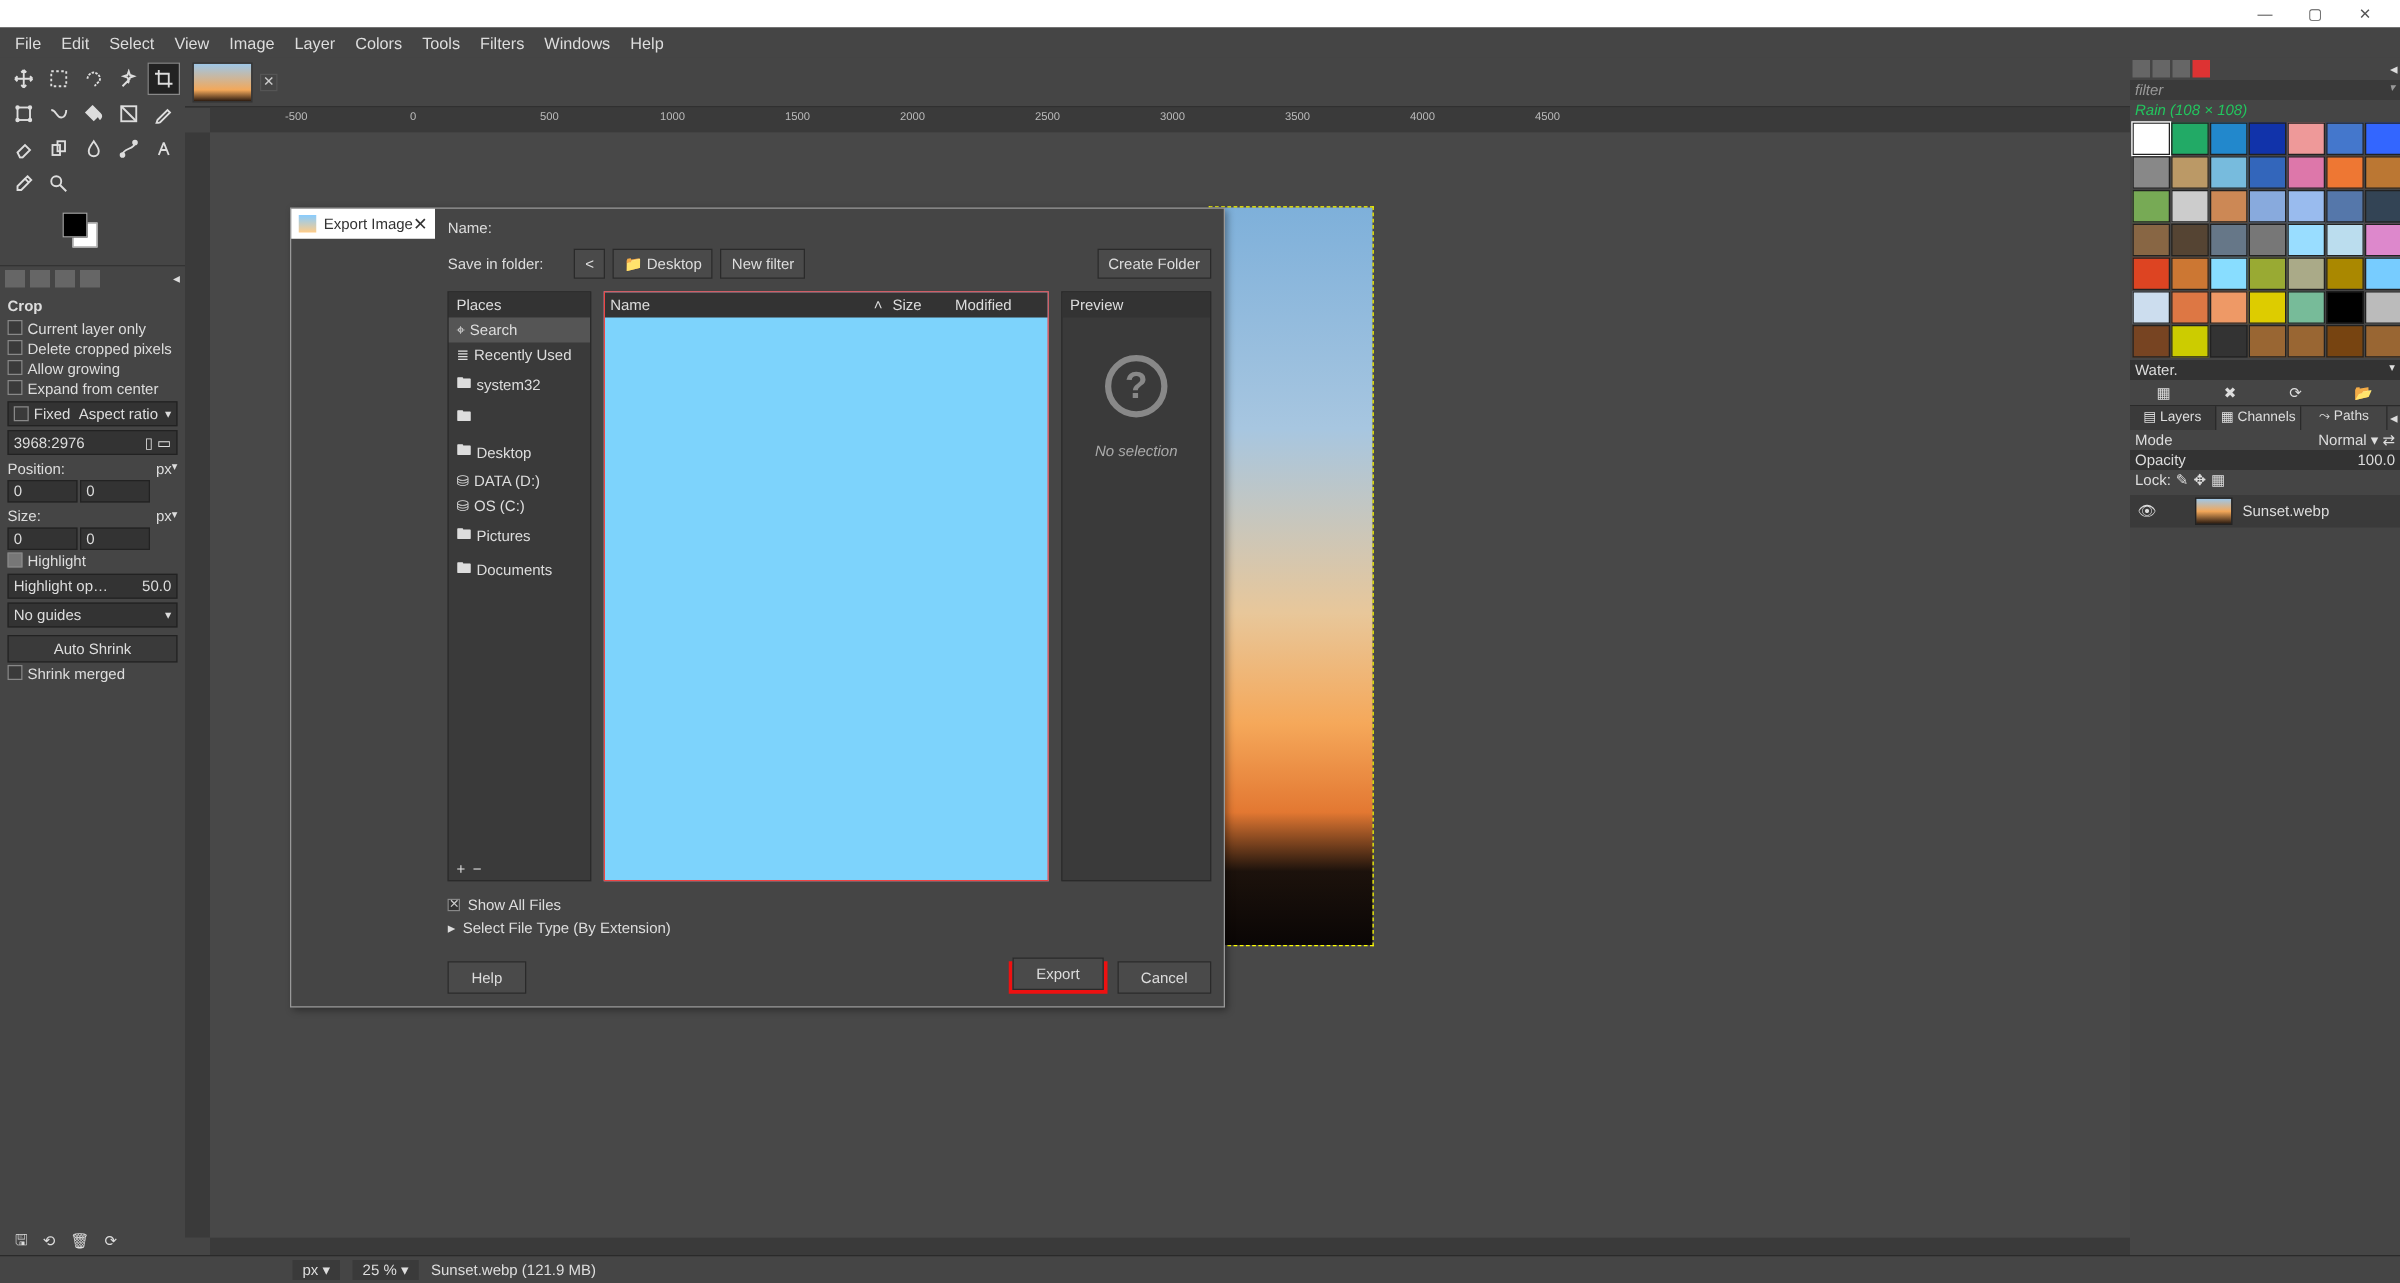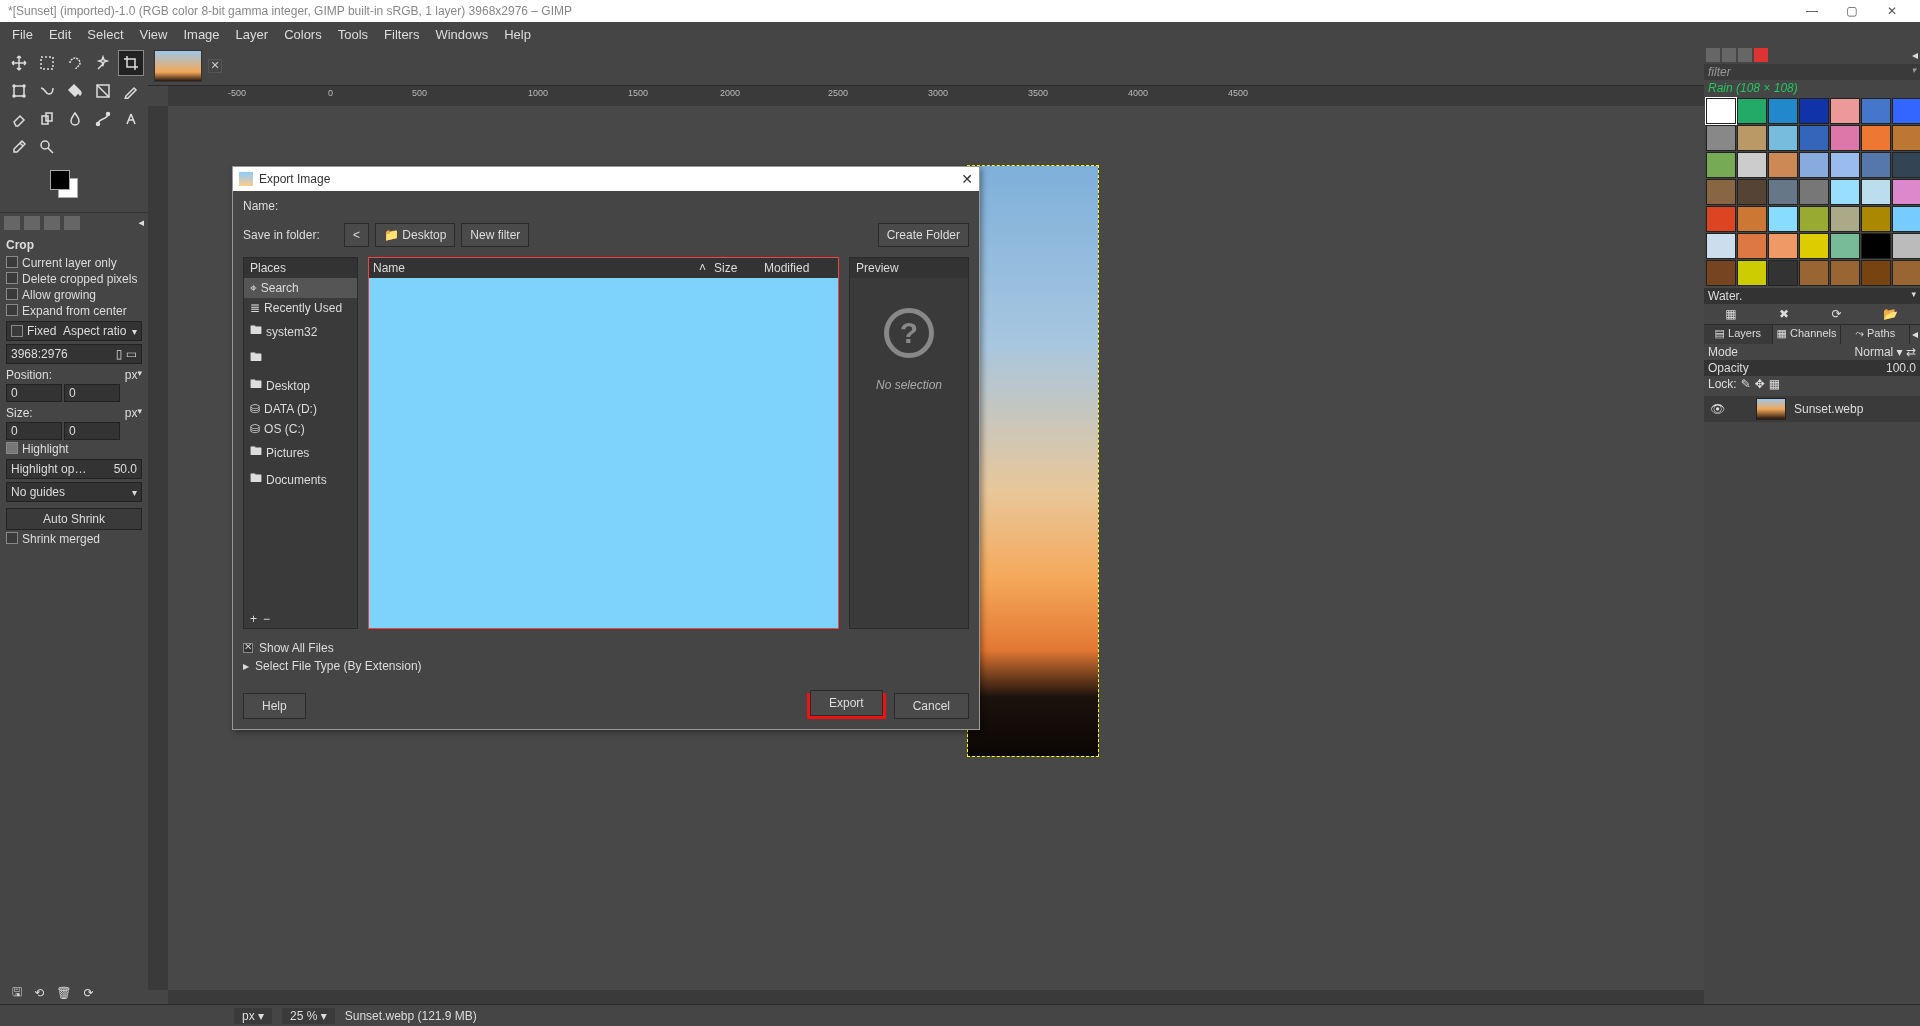--- a/index.html
+++ b/index.html
@@ -71,21 +71,21 @@
 .layers-body .val { margin-left: auto; }
 .layer-item { display: flex; align-items: center; gap: 8px; padding: 2px 6px; background: #3a3a3a; margin-top: 4px; }
 .layer-thumb { width: 30px; height: 22px; background: linear-gradient(to bottom, #9ec7e8, #f3a85a, #2a1a10); border: 1px solid #222; margin-left: 24px; }
 .eye { width: 14px; text-align: center; }
 
 .status-bar { height: 22px; background: #454545; border-top: 1px solid #2a2a2a; display: flex; align-items: center; padding: 0 6px; font-size: 12px; gap: 10px; }
 .status-bar .sb-box { background: #3a3a3a; padding: 1px 8px; }
 
 .bottom-left-icons { position:absolute; left:0; bottom:0; height:22px; display:flex; align-items:center; gap:12px; padding:0 12px; }
 
-.modal { position: absolute; top: 120px; left: 232px; width: 748px; height: 564px; background: #454545; border: 1px solid #999; box-shadow: 2px 2px 6px rgba(0,0,0,.4); display: flex; flex-direction: column; }
+.modal { position: absolute; top: 120px; left: 232px; width: 748px; height: 640px; background: #454545; border: 1px solid #999; box-shadow: 2px 2px 6px rgba(0,0,0,.4); display: flex; }
 .modal .m-title { height: 24px; background: #fff; color: #333; display: flex; align-items: center; padding: 0 6px; font-size: 12px; }
 .modal .m-title .mic { width:14px; height:14px; background:linear-gradient(#8cf,#fc8); margin-right:6px;}
 .modal .m-title .mx { margin-left: auto; font-size: 14px; cursor: default; }
 .modal .m-body { flex: 1; padding: 8px 10px 10px; display: flex; flex-direction: column; color: #ddd; }
 
 .name-row { display: flex; align-items: center; gap: 10px; margin-bottom: 10px; }
 .name-row .nl { width: 90px; }
 .name-row .ni-wrap { flex: 1; border: 3px solid #e11; padding: 1px; }
 .name-row .ni { width: 100%; background: #333; color: #fff; border: none; padding: 3px 6px; font-size: 13px; }
 
@@ -121,21 +121,20 @@
 .btn-row .spacer { flex: 1; }
 .btn-row .export-wrap { border: 3px solid #e11; padding: 0; }
 .btn-row .export-wrap .dbtn { margin: 0; }
 
 svg.icon { width:16px; height:16px; stroke:#ddd; fill:none; stroke-width:1.5; }
 </style>
 </head>
 <body>
 
 <div class="title-bar">
-  <span>*[Sunset] (imported)-1.0 (RGB color 8-bit gamma integer, GIMP built-in sRGB, 1 layer) 3968x2976 – GIMP</span>
   <span class="spacer"></span>
   <span class="win-ctrl">—</span>
   <span class="win-ctrl">▢</span>
   <span class="win-ctrl">✕</span>
 </div>
 
 <div class="menu-bar">
   <span>File</span>
   <span>Edit</span>
   <span>Select</span>
@@ -335,21 +334,21 @@
   </div>
 
   <div class="canvas-area">
     <div class="doc-tabs">
       <div class="doc-tab"></div>
       <div class="tab-close">✕</div>
     </div>
     <div class="ruler-h" id="ruler-h">
         <span class="tick" style="left: 60px;">-500</span>
         <span class="tick" style="left: 160px;">0</span>
-        <span class="tick" style="left: 244px;">500</span>
+        <span class="tick" style="left: 264px;">500</span>
         <span class="tick" style="left: 360px;">1000</span>
         <span class="tick" style="left: 460px; text-align: right;">1500</span>
         <span class="tick" style="left: 552px;">2000</span>
         <span class="tick" style="left: 660px;">2500</span>
         <span class="tick" style="left: 760px;">3000</span>
         <span class="tick" style="left: 860px;">3500</span>
         <span class="tick" style="left: 960px;">4000</span>
         <span class="tick" style="left: 1060px;">4500</span>
       </div>
     <div class="canvas-row">

